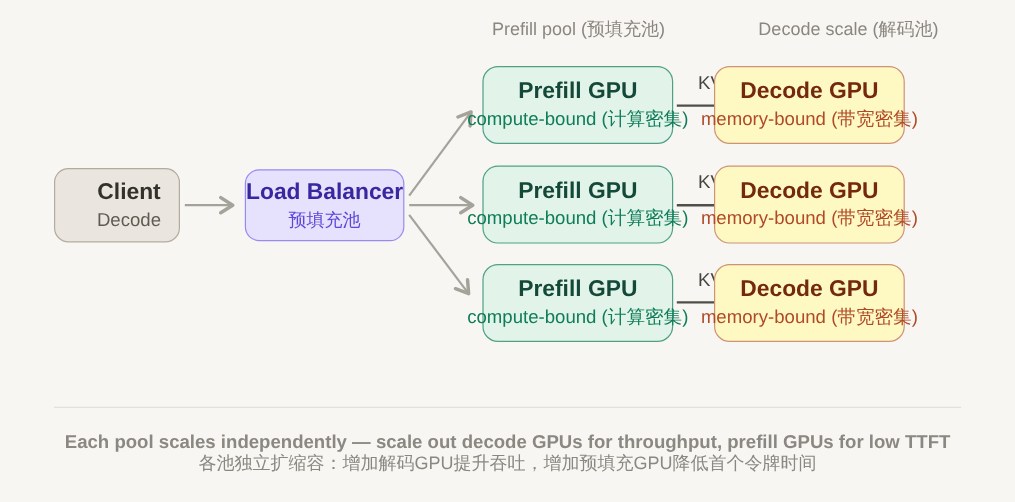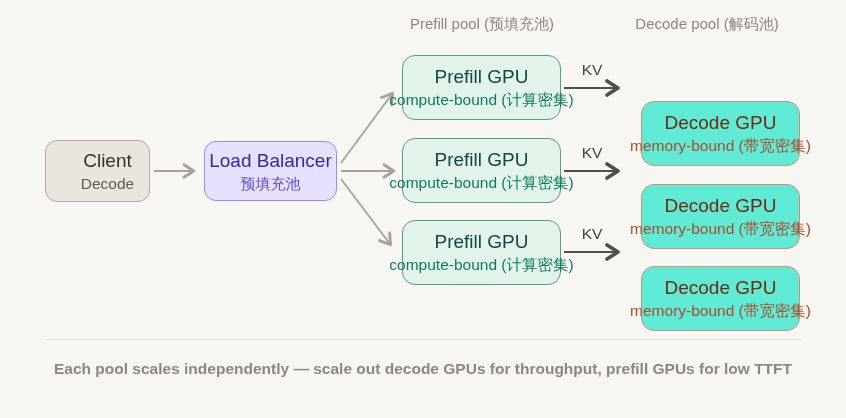--- a/index.html
+++ b/index.html
@@ -20,21 +20,21 @@
   }
   .pool-header.prefill { left: 482px; }
   .pool-header.decode  { left: 707px; }
 
   .node {
     position: absolute;
     display: flex; flex-direction: column; align-items: center; justify-content: center;
     border-radius: 13px; box-sizing: border-box;
     gap: 3px;
   }
-  .node-title { font-weight: normal; font-size: 19px; white-space: nowrap; line-height: 1.15; }
+  .node-title { font-weight: bold; font-size: 19px; white-space: nowrap; line-height: 1.15; }
   .node-sub   { font-size: 15.5px; white-space: nowrap; line-height: 1.15; }
 
   .node.client {
     left: 45px; top: 140px; width: 105px; height: 62px;
     background: #eae6df; border: 1.5px solid #b3ab9d; border-radius: 12px; padding-left: 20px;
   }
   .node.client .node-title { color: #33312c; }
   .node.client .node-sub   { color: #5f5b52; }
 
   .node.lb {
@@ -45,22 +45,22 @@
   .node.lb .node-sub   { color: #5b47d9; font-size: 15px; }
 
   .node.prefill {
     left: 402px; width: 159px; height: 65px;
     background: #e2f3ea; border: 1.5px solid #4fa186;
   }
   .node.prefill .node-title { color: #14493a; }
   .node.prefill .node-sub   { color: #0e7d58; }
 
   .node.decode {
-    left: 641px; width: 159px; height: 65px;
-    background: #5eead4; border: 1.5px solid #d09274; margin-top: 46px;
+    left: 595px; width: 159px; height: 65px;
+    background: #fef9c3; border: 1.5px solid #d09274;
   }
   .node.decode .node-title { color: #74290f; }
   .node.decode .node-sub   { color: #b04a28; }
 
   .row-top-1 { top: 55px; }
   .row-top-2 { top: 138px; }
   .row-top-3 { top: 220px; }
 
   .kv-label {
     position: absolute; left: 592px; transform: translateX(-50%);
@@ -101,21 +101,21 @@
     <line x1="341" y1="163" x2="392" y2="94" stroke="#a5a29a" stroke-width="1.8" marker-end="url(#head-light)"></line>
     <line x1="341" y1="171" x2="393" y2="171" stroke="#a5a29a" stroke-width="1.8" marker-end="url(#head-light)"></line>
     <line x1="341" y1="179" x2="390" y2="244" stroke="#a5a29a" stroke-width="1.8" marker-end="url(#head-light)"></line>
 
     <line x1="564" y1="88" x2="617" y2="88" stroke="#4f4e49" stroke-width="2" marker-end="url(#head-dark)"></line>
     <line x1="564" y1="171" x2="617" y2="171" stroke="#4f4e49" stroke-width="2" marker-end="url(#head-dark)"></line>
     <line x1="564" y1="252" x2="617" y2="252" stroke="#4f4e49" stroke-width="2" marker-end="url(#head-dark)"></line>
   </svg>
 
   <div class="pool-header prefill">Prefill pool (预填充池)</div>
-  <div class="pool-header decode">Decode pool (解码池)</div>
+  <div class="pool-header decode">Decode scale (解码池)</div>
 
   <div class="node client">
     <div class="node-title">Client</div>
     <div class="node-sub">Decode</div>
   </div>
 
   <div class="node lb">
     <div class="node-title">Load Balancer</div>
     <div class="node-sub">预填充池</div>
   </div>
@@ -145,14 +145,15 @@
     <div class="node-sub">compute-bound (计算密集)</div>
   </div>
   <div class="kv-label kv-3">KV</div>
   <div class="node decode row-top-3">
     <div class="node-title">Decode GPU</div>
     <div class="node-sub">memory-bound (带宽密集)</div>
   </div>
 
   <div class="divider"></div>
   <div class="footer-line en">Each pool scales independently — scale out decode GPUs for throughput, prefill GPUs for low TTFT</div>
+  <div class="footer-line zh">各池独立扩缩容：增加解码GPU提升吞吐，增加预填充GPU降低首个令牌时间</div>
 
 </div>
 
 </body></html>

